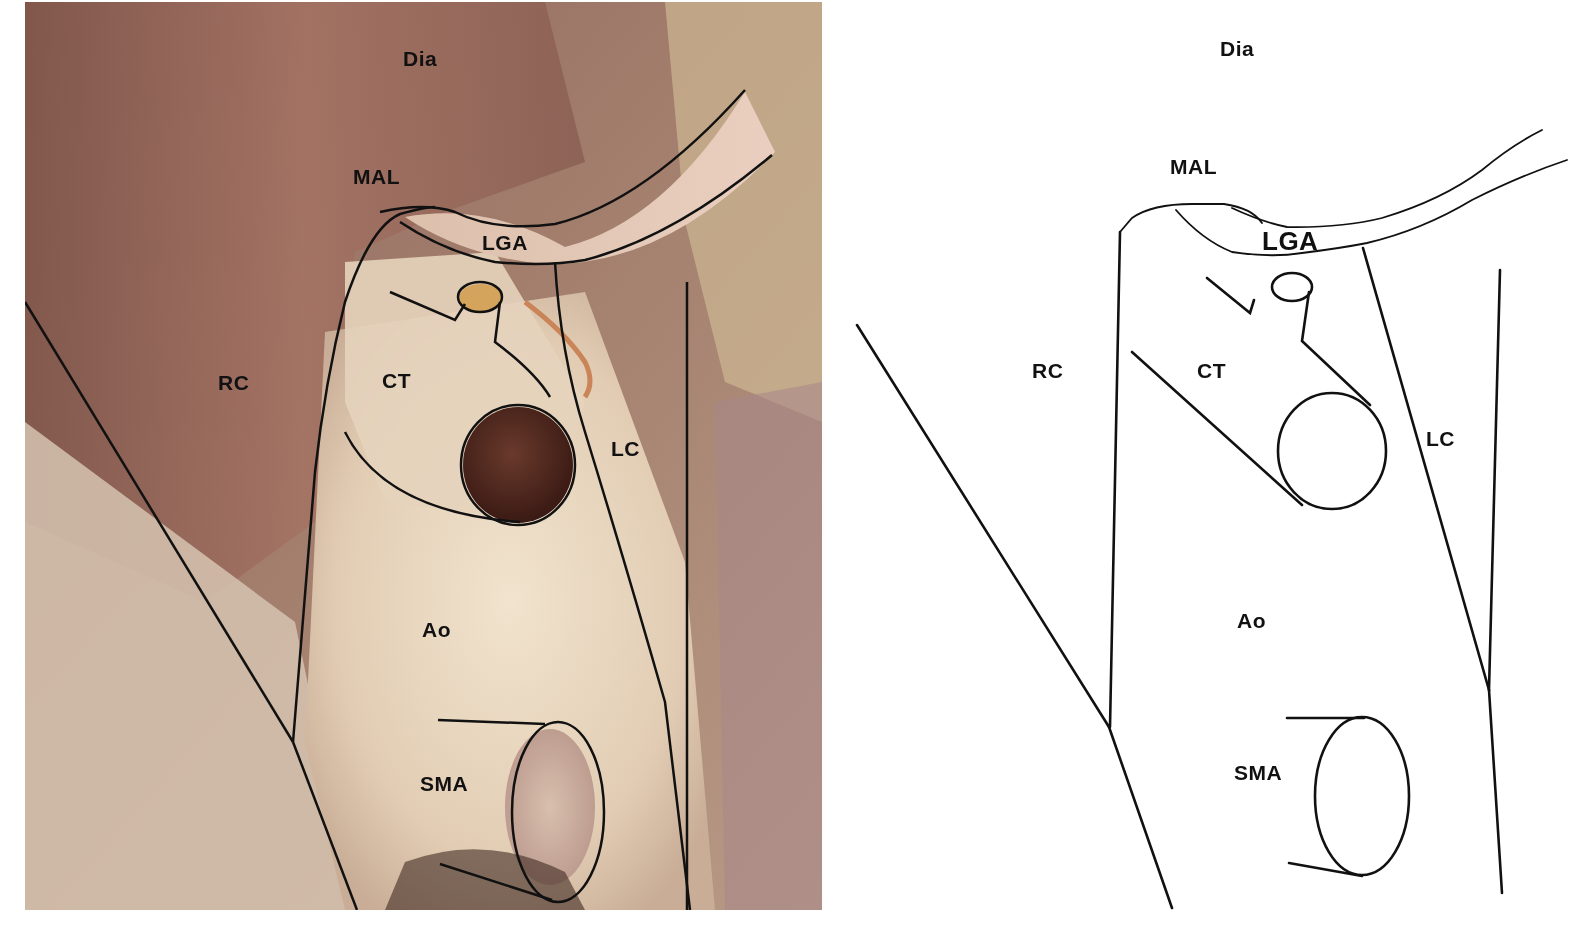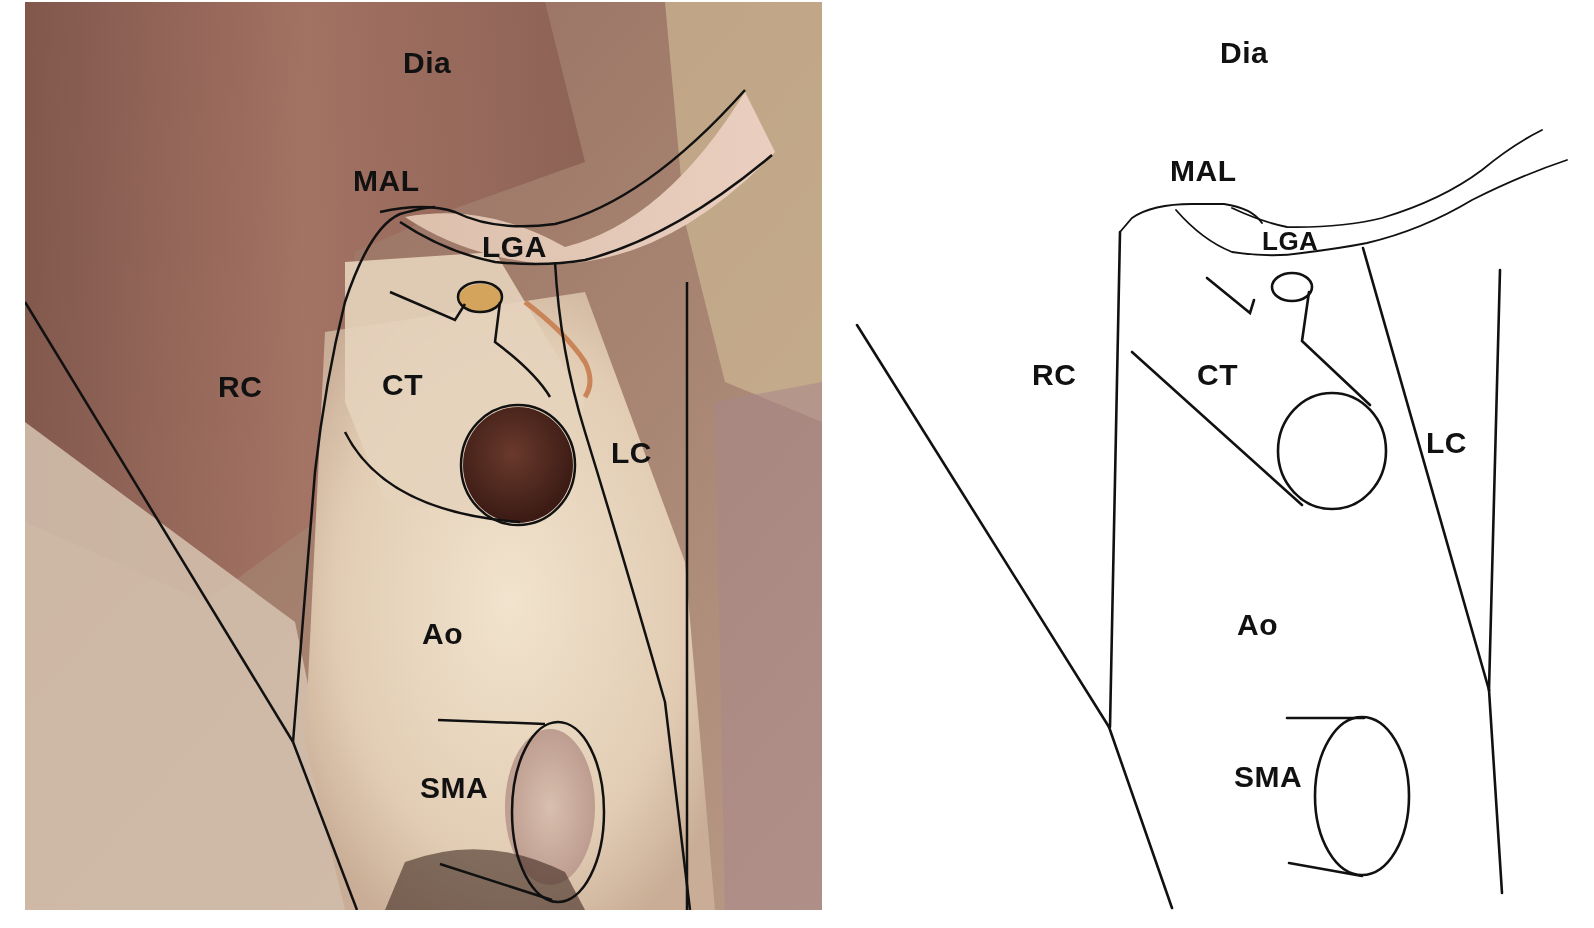--- a/index.html
+++ b/index.html
@@ -1,20 +1,20 @@
 <!DOCTYPE html>
 <html><head>
 <meta charset="utf-8">
 <style>
   html, body { margin: 0; padding: 0; background: #ffffff; }
   body { width: 1594px; height: 928px; position: relative; overflow: hidden; font-family: "Liberation Sans", sans-serif; }
   #figure { position: absolute; left: 0; top: 0; width: 1594px; height: 928px; }
   #photo-panel { position: absolute; left: 25px; top: 2px; width: 797px; height: 908px; overflow: hidden; }
   #diagram-panel { position: absolute; left: 822px; top: 0; width: 772px; height: 928px; background: #ffffff; }
-  .label { position: absolute; font-weight: bold; font-size: 30px; color: #111111; letter-spacing: 0.5px; line-height: 1; white-space: nowrap; }
+  .label { position: absolute; font-weight: bold; font-size: 21px; color: #111111; letter-spacing: 0.5px; line-height: 1; white-space: nowrap; }
   svg { position: absolute; left: 0; top: 0; }
 </style>
 </head>
 <body>
 
 <div id="figure">
 
   <div id="photo-panel">
     <svg width="797" height="908" viewBox="0 0 797 908">
       <defs>

